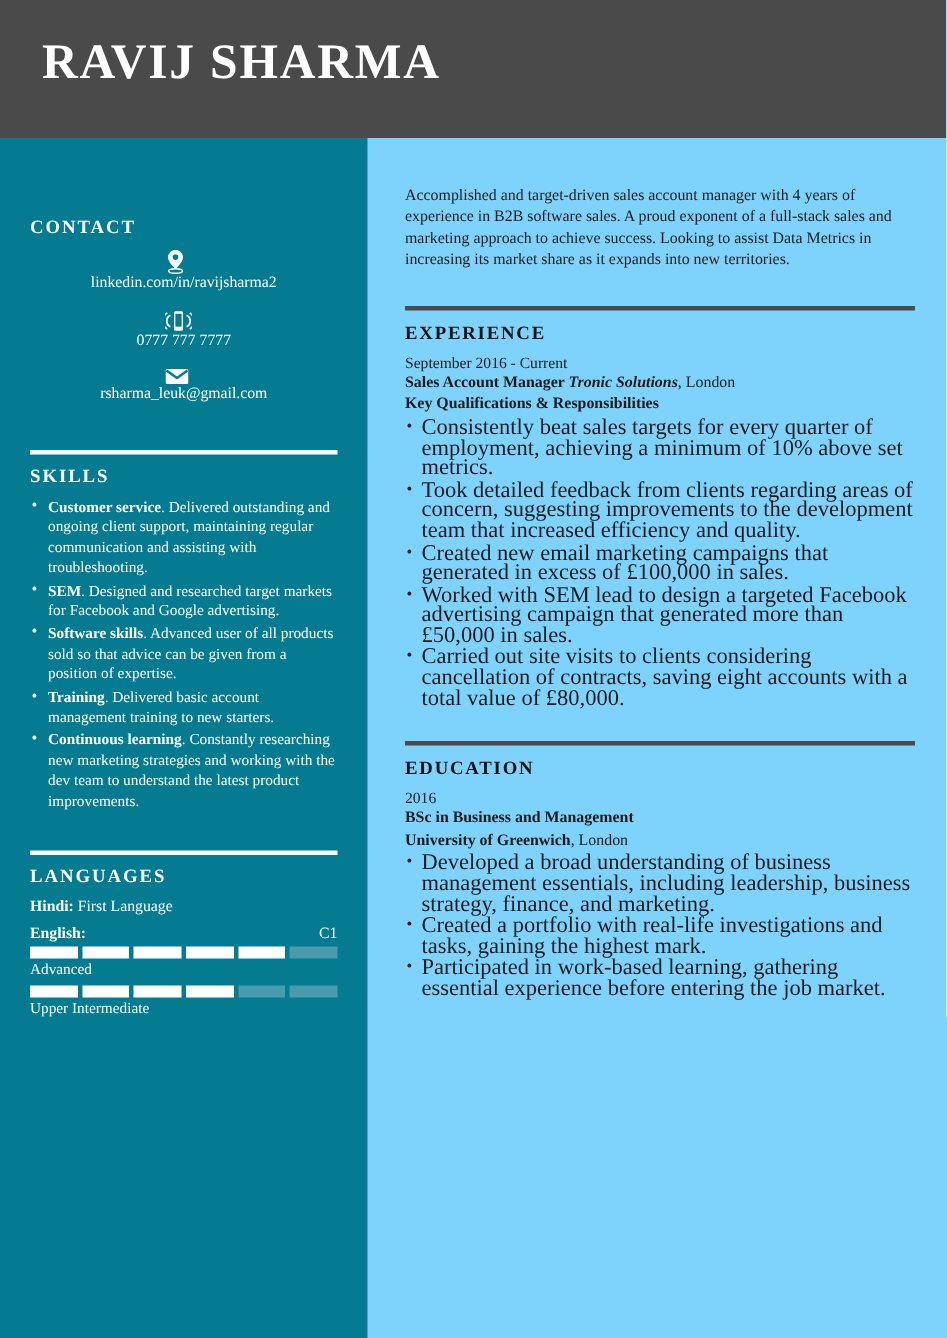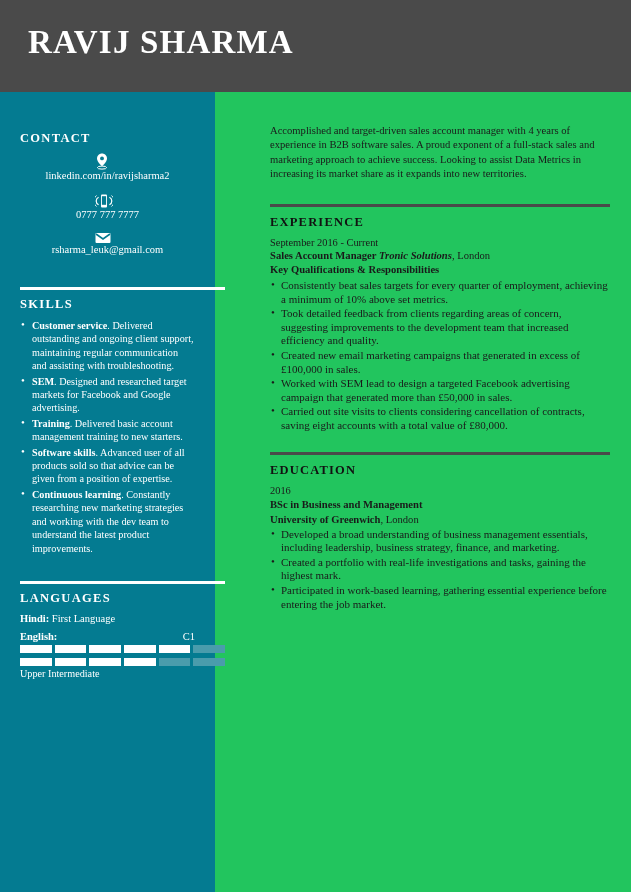--- a/index.html
+++ b/index.html
@@ -4,21 +4,21 @@
 <style>
   * { margin:0; padding:0; box-sizing:border-box; }
   html, body {
     width:631px; height:892px;
     background:#ffffff;
     font-family:"Liberation Serif", serif;
   }
   #page {
     position:relative;
     width:631px; height:892px;
-    background:#22c55e;
+    background:#7dd3fc;
     overflow:hidden;
   }
 
   
   #header {
     position:absolute; left:0; top:0;
     width:631px; height:92px;
     background:#4a4a4a;
   }
   #header .name {
@@ -26,24 +26,24 @@
     color:#ffffff;
     font-size:33px;
     font-weight:bold;
     letter-spacing:1.2px;
     font-family:"Liberation Serif", serif;
   }
 
   
   #sidebar {
     position:absolute; left:0; top:92px;
-    width:215px; height:800px;
+    width:245px; height:800px;
     background:#047b91;
     color:#ffffff;
-    padding:3px 20px;
+    padding:16px 20px;
   }
   .side-rule {
     height:3px; background:#ffffff;
     margin-bottom:7px;
     width:205px;
   }
   .side-heading {
     font-size:12.5px;
     font-weight:bold;
     letter-spacing:1.3px;
@@ -152,21 +152,21 @@
   .title-line .loc  { font-weight:normal; }
   .subhead {
     font-size:10.6px;
     font-weight:bold;
     line-height:14.5px;
   }
   ul.main-list { list-style:none; margin-top:1px; }
   ul.main-list li {
     position:relative;
     padding-left:11px;
-    font-size:11px;
+    font-size:15px;
     line-height:13.8px;
     margin-bottom:0.5px;
   }
   ul.main-list li:before {
     content:"\2022";
     position:absolute; left:1px; top:-1px;
     font-size:11px;
   }
   .edu-school b { font-weight:bold; }
 </style>
@@ -219,22 +219,22 @@
         <span class="contact-text">rsharma_leuk@gmail.com</span>
       </div>
     </div>
 
     <div class="side-block" id="skills-block">
       <div class="side-rule"></div>
       <div class="side-heading">SKILLS</div>
       <ul class="side-list" id="skills-list">
           <li><b>Customer service</b><span>. Delivered outstanding and ongoing client support, maintaining regular communication and assisting with troubleshooting.</span></li>
           <li><b>SEM</b><span>. Designed and researched target markets for Facebook and Google advertising.</span></li>
+          <li><b>Software skills</b><span>. Advanced user of all products sold so that advice can be given from a position of expertise.</span></li>
           <li><b>Training</b><span>. Delivered basic account management training to new starters.</span></li>
-          <li><b>Software skills</b><span>. Advanced user of all products sold so that advice can be given from a position of expertise.</span></li>
           <li><b>Continuous learning</b><span>. Constantly researching new marketing strategies and working with the dev team to understand the latest product improvements.</span></li>
         </ul>
     </div>
 
     <div class="side-block" id="lang-block">
       <div class="side-rule"></div>
       <div class="side-heading">LANGUAGES</div>
       <div class="lang-first">
         <b>Hindi:</b><span> First Language</span>
       </div>
@@ -245,20 +245,21 @@
               <span class="llevel">C1</span>
             </div>
             <div class="lang-bar">
               <div class="seg on"></div>
               <div class="seg on"></div>
               <div class="seg on"></div>
               <div class="seg on"></div>
               <div class="seg on"></div>
               <div class="seg off"></div>
             </div>
+            <div class="lang-desc">Advanced</div>
           </div>
           <div class="lang-entry">
             <div class="lang-bar">
               <div class="seg on"></div>
               <div class="seg on"></div>
               <div class="seg on"></div>
               <div class="seg on"></div>
               <div class="seg off"></div>
               <div class="seg off"></div>
             </div>

